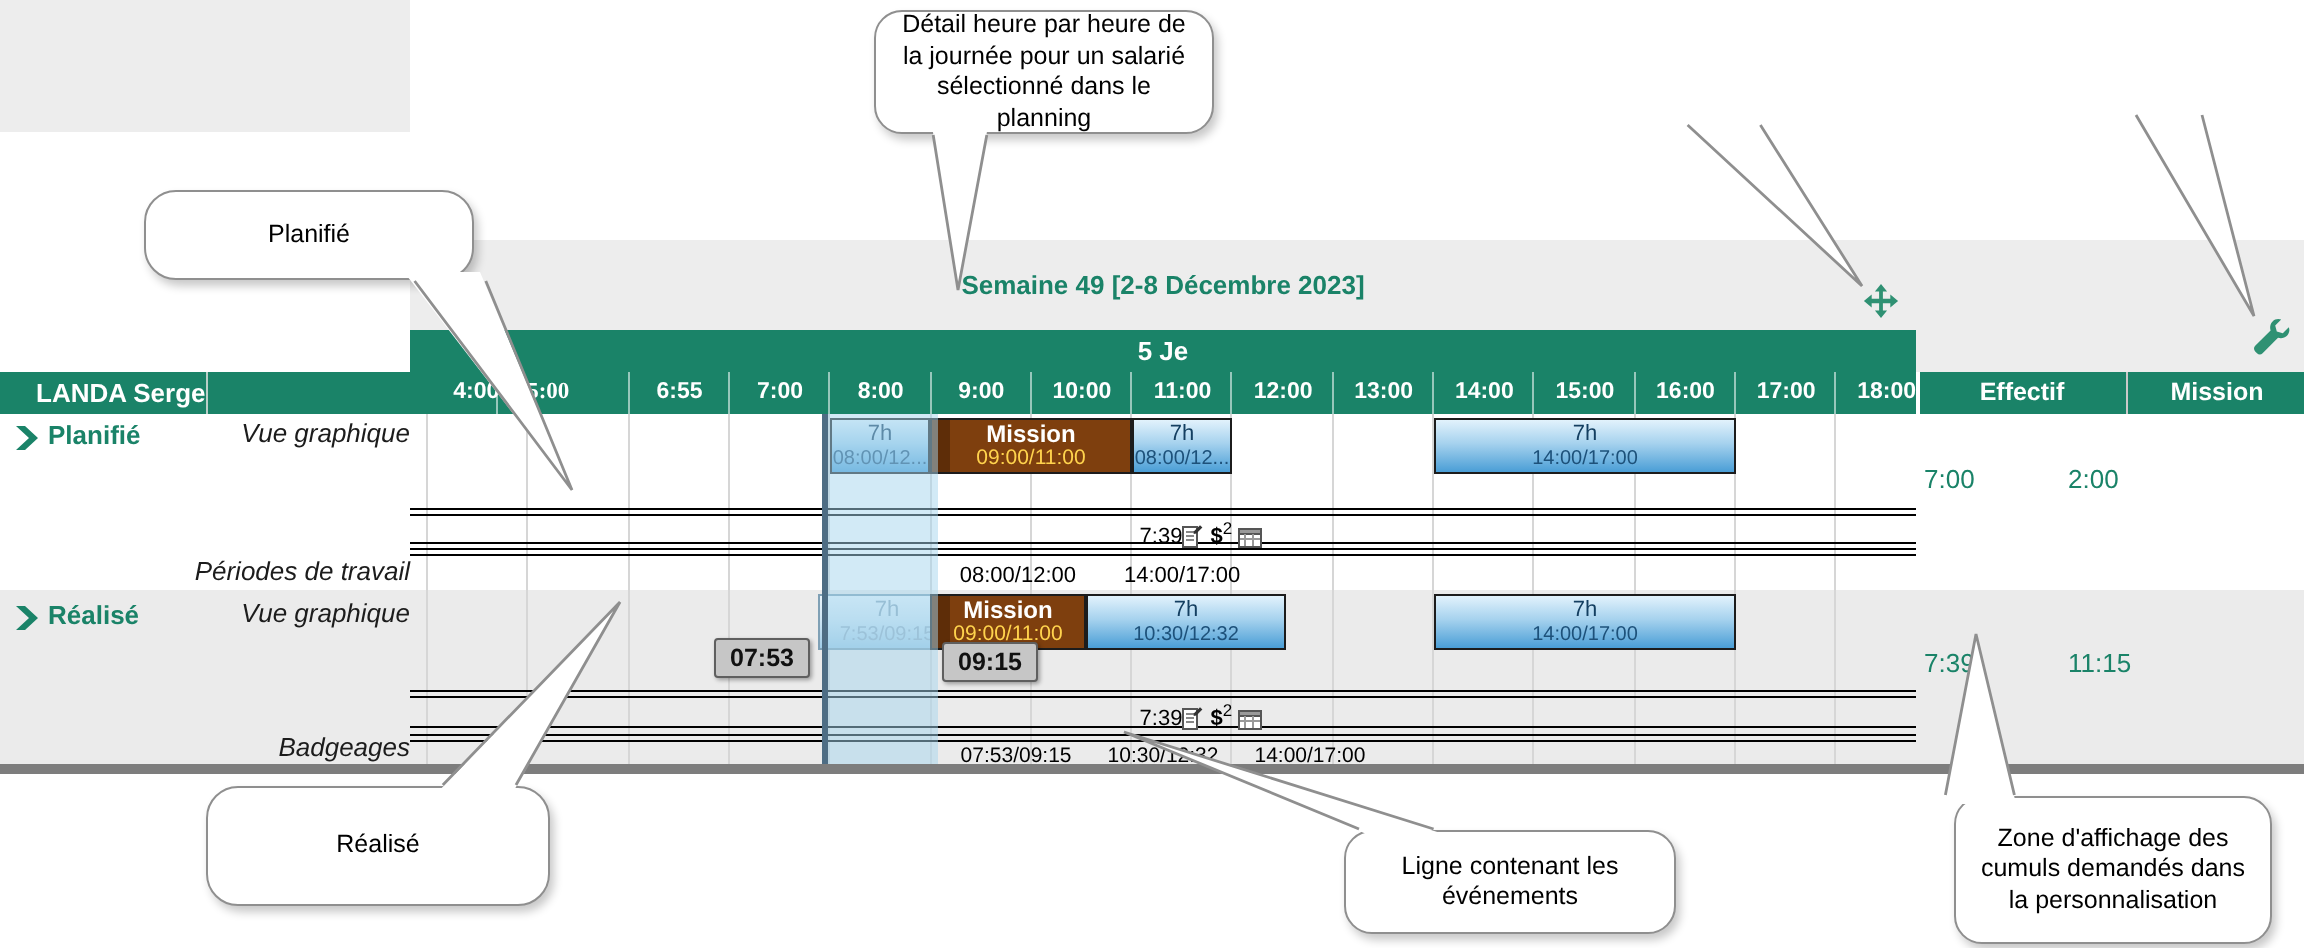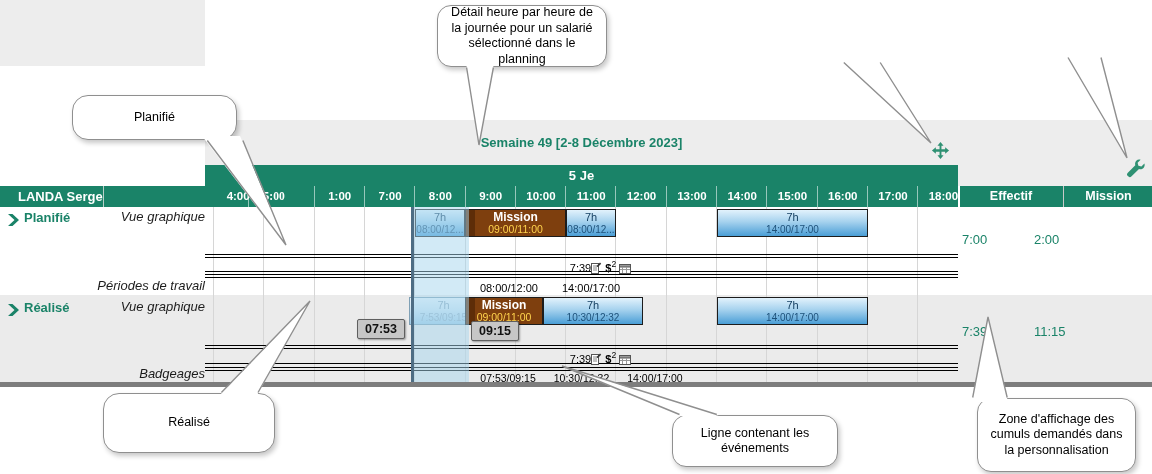--- a/index.html
+++ b/index.html
@@ -110,21 +110,21 @@
   </div>
 
   <div class="teal day-row">5 Je</div>
   <div class="teal hdr-left">
     <div class="emp">LANDA Serge</div>
   </div>
   <div class="hdr-div" style="left:103px;"></div>
   <div class="teal hdr-hours" id="hour-row">
       <div class="hourcell" style="left: 8px; width: 50.3px;">4:00</div>
       <div class="hourcell" style="left: 43px; width: 50.3px; border-left: 1px solid rgba(255, 255, 255, 0.55); font-family: Liberation Serif, serif;">5:00</div>
-      <div class="hourcell" style="left: 108.6px; width: 50.3px; border-left: 1px solid rgba(255, 255, 255, 0.55);">1:00</div>
+      <div class="hourcell" style="left: 108.6px; width: 50.3px; border-left: 1px solid rgba(255, 255, 255, 0.55);">6:55</div>
       <div class="hourcell" style="left: 158.9px; width: 50.3px; border-left: 1px solid rgba(255, 255, 255, 0.55);">7:00</div>
       <div class="hourcell" style="left: 209.2px; width: 50.3px; border-left: 1px solid rgba(255, 255, 255, 0.55);">8:00</div>
       <div class="hourcell" style="left: 259.5px; width: 50.3px; border-left: 1px solid rgba(255, 255, 255, 0.55);">9:00</div>
       <div class="hourcell" style="left: 309.8px; width: 50.3px; border-left: 1px solid rgba(255, 255, 255, 0.55);">10:00</div>
       <div class="hourcell" style="left: 360.1px; width: 50.3px; border-left: 1px solid rgba(255, 255, 255, 0.55);">11:00</div>
       <div class="hourcell" style="left: 410.4px; width: 50.3px; border-left: 1px solid rgba(255, 255, 255, 0.55);">12:00</div>
       <div class="hourcell" style="left: 460.7px; width: 50.3px; border-left: 1px solid rgba(255, 255, 255, 0.55);">13:00</div>
       <div class="hourcell" style="left: 511px; width: 50.3px; border-left: 1px solid rgba(255, 255, 255, 0.55);">14:00</div>
       <div class="hourcell" style="left: 561.3px; width: 50.3px; border-left: 1px solid rgba(255, 255, 255, 0.55);">15:00</div>
       <div class="hourcell" style="left: 611.6px; width: 50.3px; border-left: 1px solid rgba(255, 255, 255, 0.55);">16:00</div>

